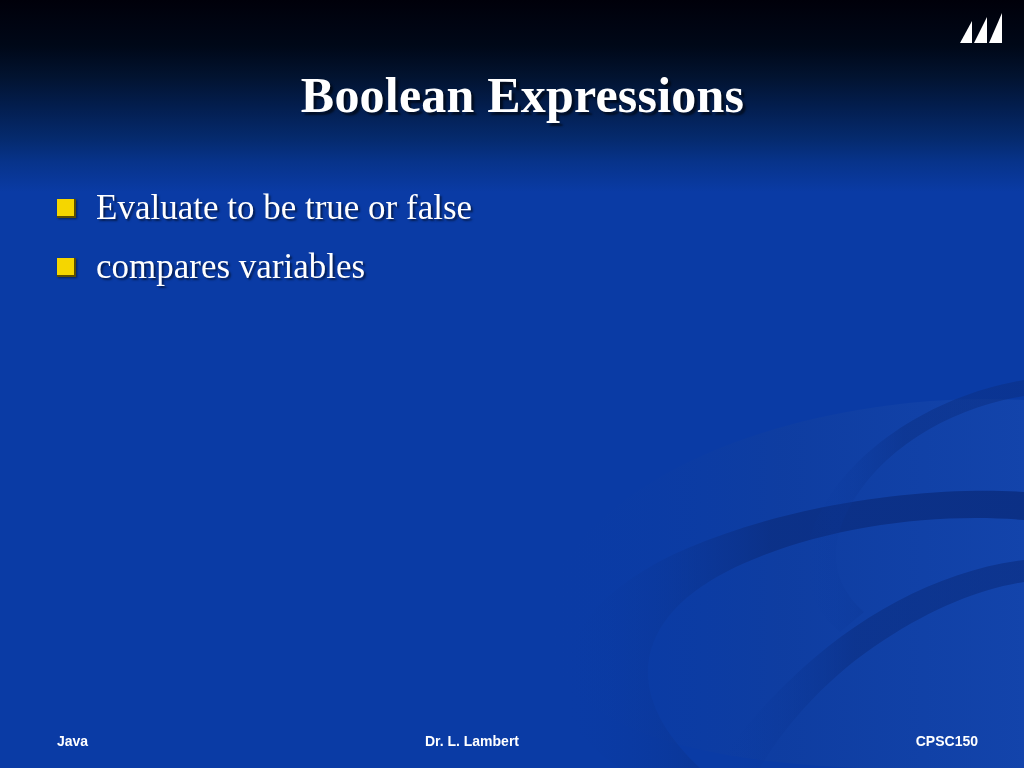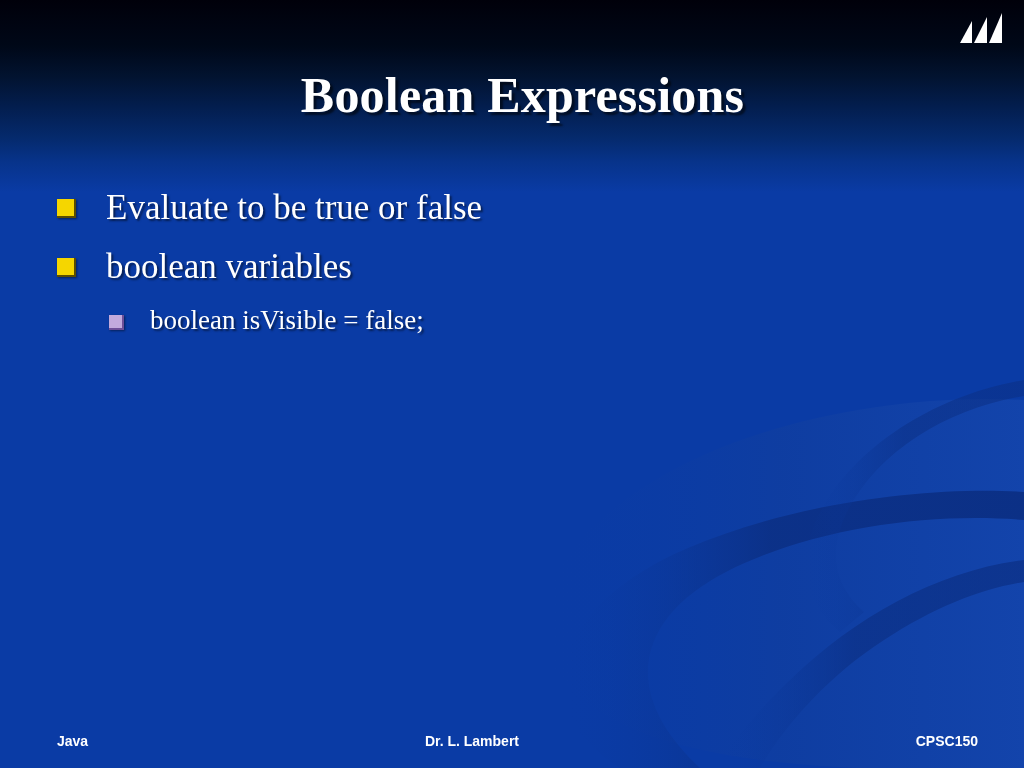--- a/index.html
+++ b/index.html
@@ -75,21 +75,20 @@
   .body {
     position: absolute;
     left: 57px;
     top: 186px;
     width: 915px;
   }
   .bullet-row {
     display: flex;
     align-items: flex-start;
     margin-bottom: 14px;
-    gap: 10px;
   }
   .bullet-row.sub {
     margin-left: 52px;
     margin-bottom: 16px;
   }
   .sq {
     flex: 0 0 auto;
     width: 17px;
     height: 17px;
     margin-top: 13px;
@@ -171,27 +170,23 @@
 
   <div class="body">
 
     <div class="bullet-row">
       <span class="sq"></span>
       <span class="btext">Evaluate to be true or false</span>
     </div>
 
     <div class="bullet-row">
       <span class="sq"></span>
-      <span class="btext">boolean variables</span>
+      <span class="btext">compares variables</span>
     </div>
 
-    <div class="bullet-row sub">
-      <span class="sq"></span>
-      <span class="btext">boolean isVisible = false;</span>
-    </div>
 
 
 
   </div>
 
   <div class="footer">
     <span class="f-left">Java</span>
     <span class="f-center">Dr. L.  Lambert</span>
     <span class="f-right">CPSC150</span>
   </div>

